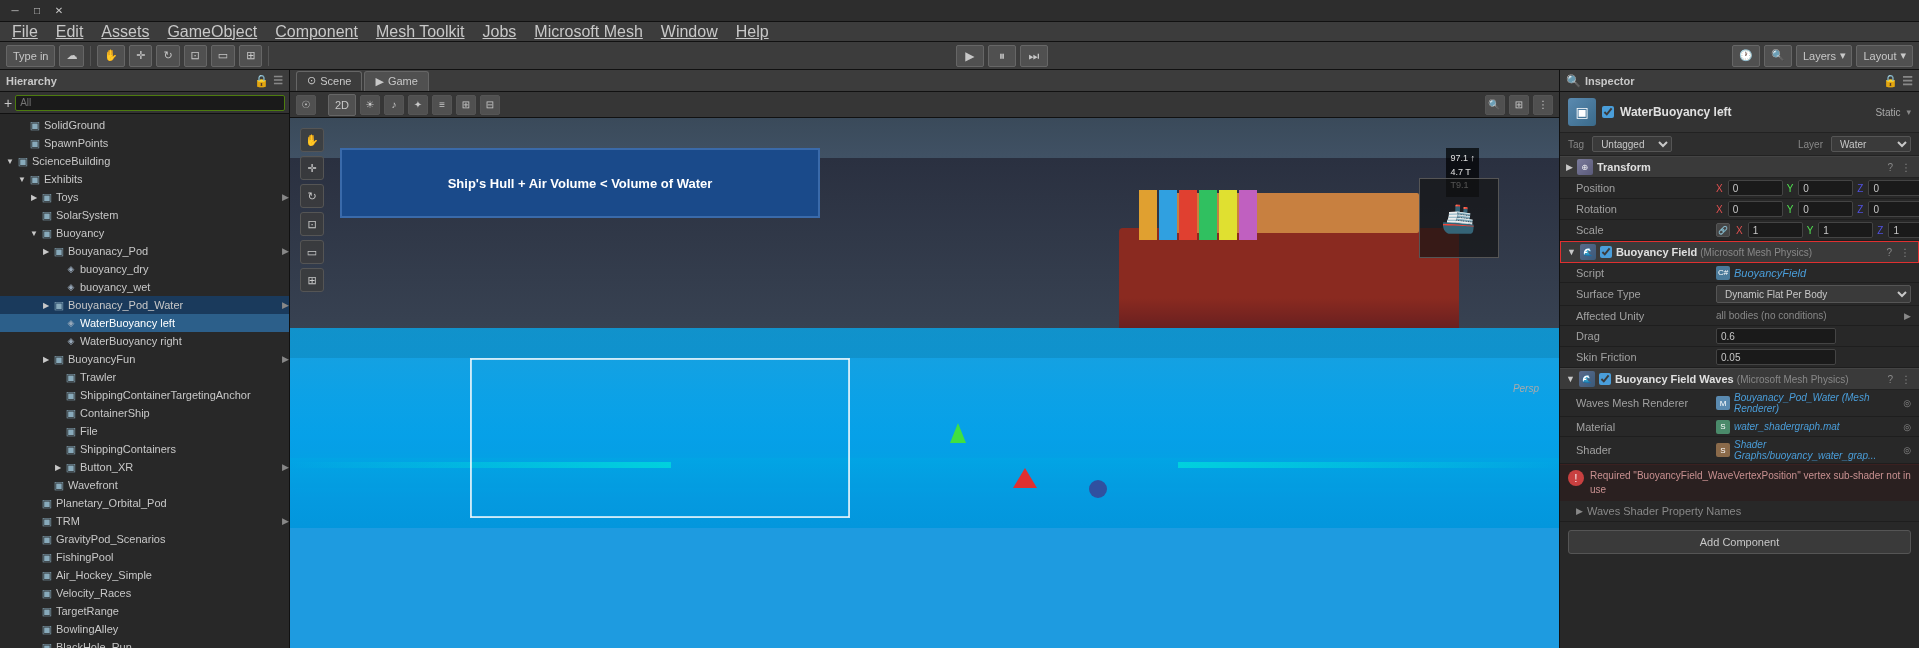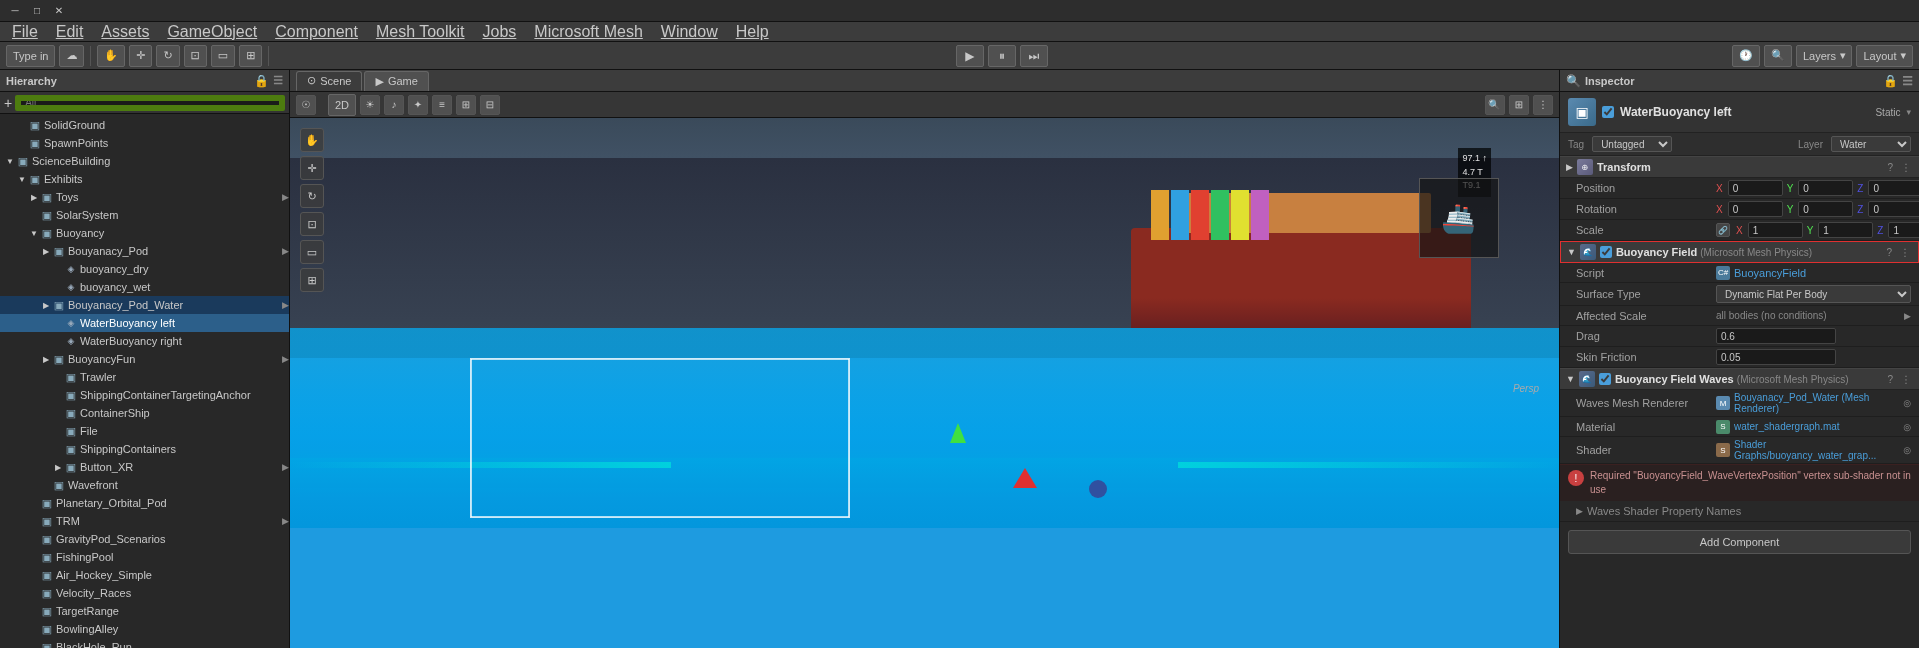--- a/index.html
+++ b/index.html
@@ -129,21 +129,21 @@
       display: flex;
       align-items: center;
       padding: 0 4px;
       gap: 3px;
       border-bottom: 1px solid #111;
     }
     .hier-search {
       flex: 1;
       height: 16px;
       background: #1a1a1a;
-      border: 6px solid #4d7c0f;
+      border: 1px solid #4d7c0f;
       color: #c8c8c8;
       font-size: 10px;
       padding: 0 4px;
       border-radius: 2px;
     }
     #hierarchy-tree {
       flex: 1;
       overflow-y: auto;
       overflow-x: hidden;
       padding: 2px 0;
@@ -425,20 +425,21 @@
       font-size: 10px;
       padding: 0 4px;
       border-radius: 2px;
       cursor: pointer;
     }
 
     .prop-link {
       color: #4a9eda;
       text-decoration: none;
       font-size: 11px;
+      font-style: italic;
     }
 
     
     .script-field {
       display: flex; align-items: center; gap: 4px;
       flex: 1;
     }
     .script-icon {
       width: 14px; height: 14px;
       background: #4a7a9a;
@@ -887,22 +888,25 @@
       <div class="scene-tool-btn">🔍</div>
       <div class="scene-tool-btn">⊞</div>
       <div class="scene-tool-btn">⋮</div>
     </div>
     <div id="scene-viewport">
 
       <div class="scene-bg"></div>
 
       <div style="position:absolute;top:40px;left:0;right:0;height:200px;background:linear-gradient(180deg,#2a3040 0%,#3a4555 100%);"></div>
 
-
-      <div style="position:absolute;top:30px;right:68px;width:380px;height:200px;overflow:hidden;">
+      <div class="scene-banner">
+        <span>Ship's Hull + Air Volume  &lt;  Volume of Water</span>
+      </div>
+
+      <div style="position:absolute;top:30px;right:80px;width:380px;height:200px;overflow:hidden;">
 
         <div style="position:absolute;bottom:20px;left:20px;right:20px;height:100px;background:linear-gradient(180deg,#8a2a20 70%,#6a2020 100%);border-radius:4px 4px 0 0;"></div>
         <div style="position:absolute;bottom:115px;left:60px;right:60px;height:40px;background:#c88040;border-radius:2px;"></div>
 
         <div style="position:absolute;bottom:108px;left:40px;right:40px;height:50px;display:flex;gap:2px;overflow:hidden;">
           <div style="width:18px;height:100%;background:#e0a030;"></div>
           <div style="width:18px;height:100%;background:#30a0e0;"></div>
           <div style="width:18px;height:100%;background:#e04030;"></div>
           <div style="width:18px;height:100%;background:#30c060;"></div>
           <div style="width:18px;height:100%;background:#e0e030;"></div>
@@ -1052,21 +1056,21 @@
       <div class="prop-row">
         <span class="prop-label">Surface Type</span>
         <div class="prop-value">
           <select class="prop-dropdown-wide">
             <option>Dynamic Flat Per Body</option>
           </select>
         </div>
       </div>
 
       <div class="prop-row">
-        <span class="prop-label">Affected Scale</span>
+        <span class="prop-label">Affected Unity</span>
         <div class="prop-value">
           <span style="font-size:10px;color:#888;">all bodies (no conditions)</span>
           <span style="flex:1"></span>
           <span style="font-size:9px;color:#888;cursor:pointer;">▶</span>
         </div>
       </div>
 
       <div class="prop-row">
         <span class="prop-label">Drag</span>
         <div class="prop-value">

